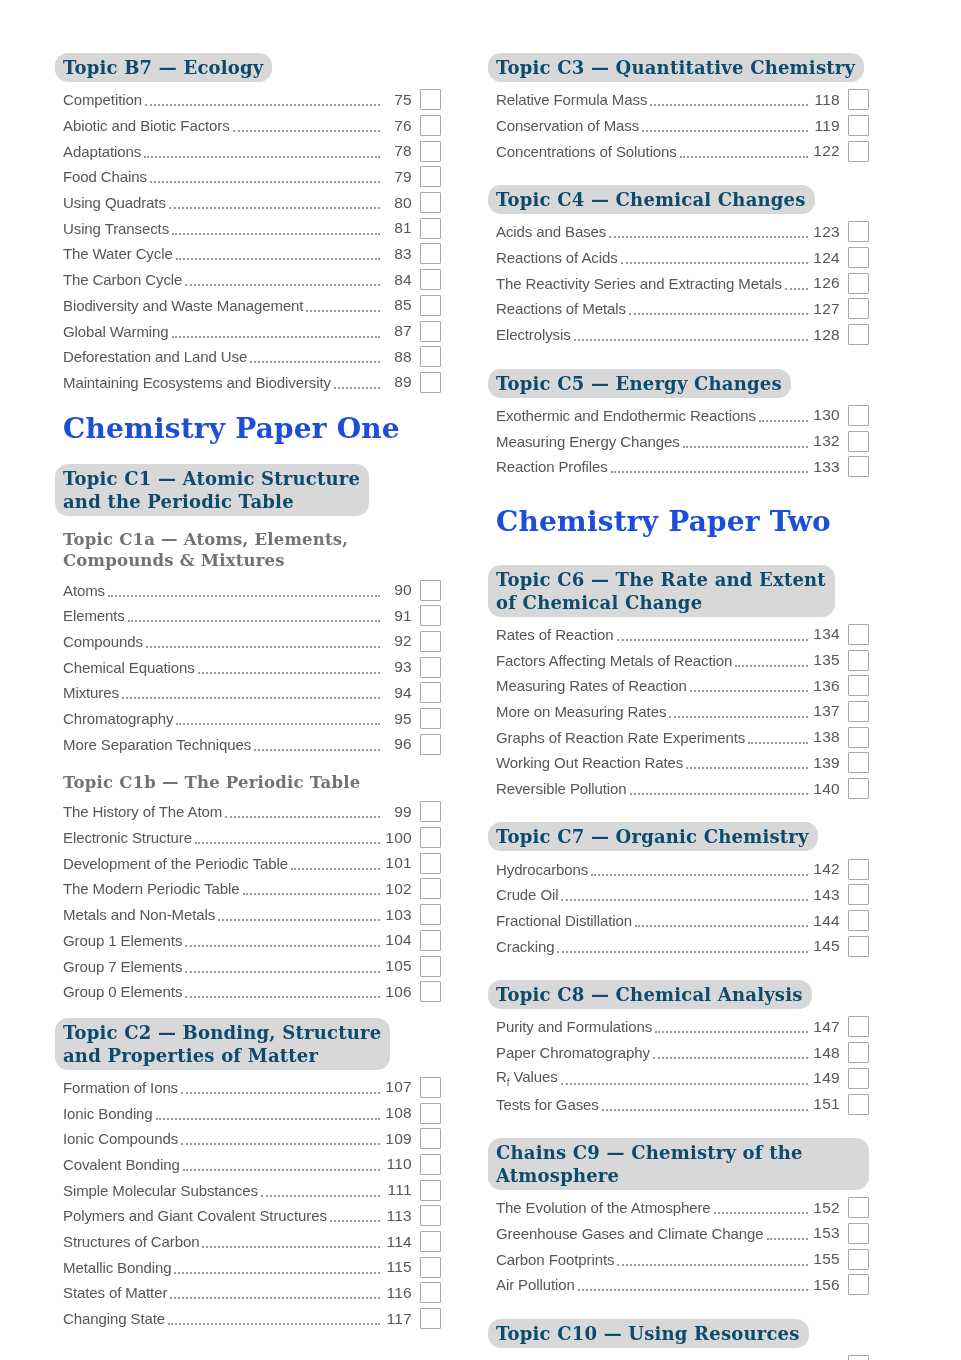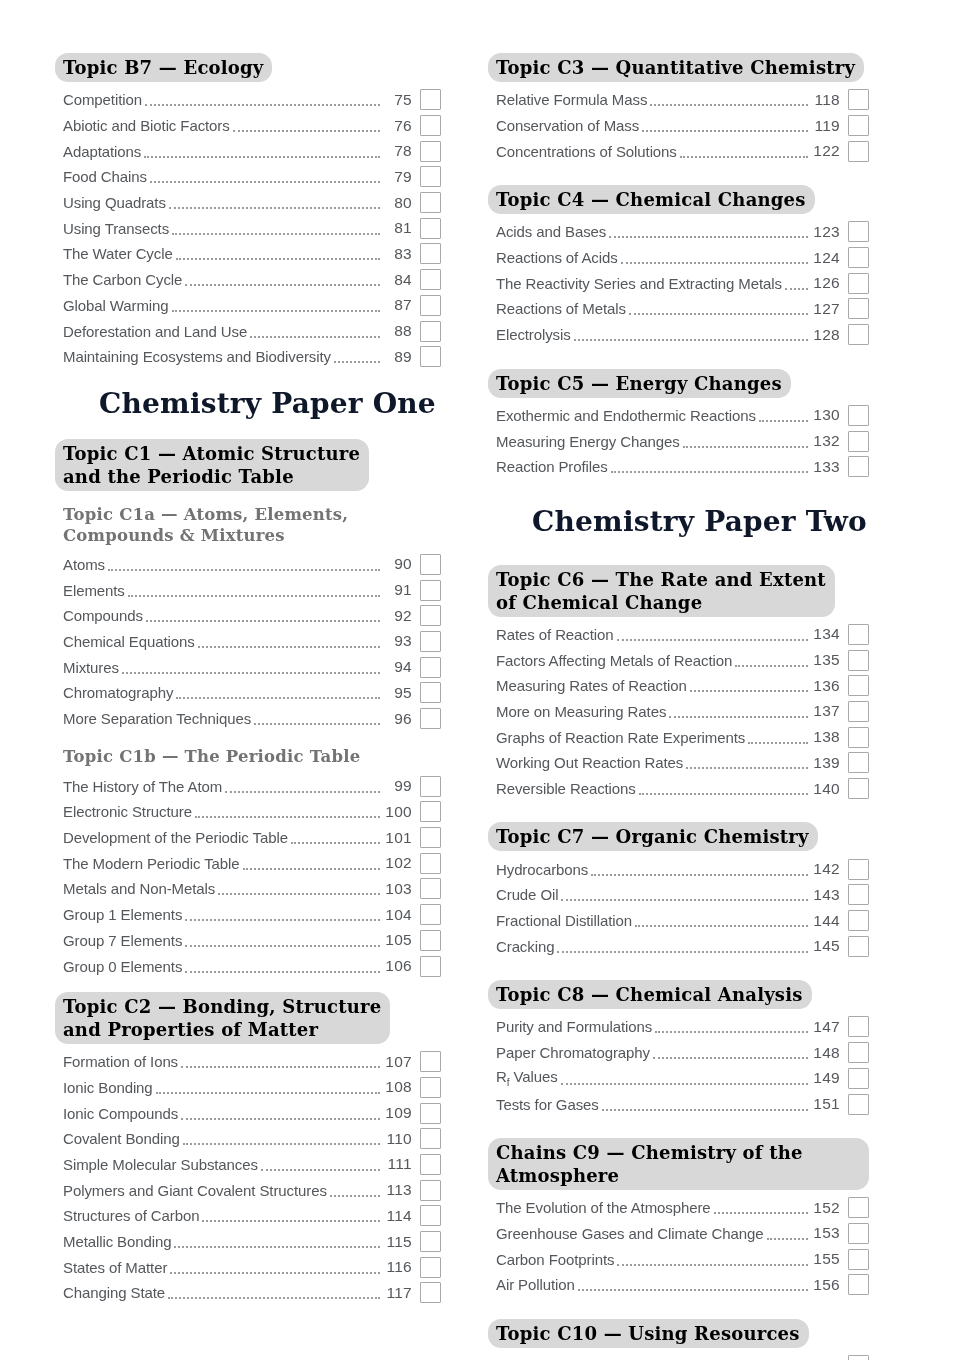--- a/index.html
+++ b/index.html
@@ -11,36 +11,36 @@
   .col { display:flex; flex-direction:column; align-items:stretch; }
   .col[data-col="0"] { width:386px; }
   .col[data-col="1"] { width:381px;gap:8px; }
   .col > *:first-child { margin-top:0 !important; }
 
   .section { display:flex; flex-direction:column; margin-top:13px; }
   .section.topic + .section.subtopic { margin-top:6px; }
 
   .topic-header {
     display:inline-block; align-self:flex-start;
-    background:#d8d8d8; color:#000000;
+    background:#d8d8d8; color:#0c4a6e;
     font-family:"DejaVu Serif", serif; font-weight:bold;
     font-size:18px; line-height:23px; letter-spacing:0.2px;
     padding:3px 9px 3px 8px; margin-bottom:5px;border-radius:13px;
   }
   .sub-header {
     display:inline-block; align-self:flex-start;
     color:#737373; background:transparent;
     font-family:"DejaVu Serif", serif; font-weight:bold;
     font-size:16.5px; line-height:21px; letter-spacing:0.2px;
     padding:2px 0 2px 8px; margin-bottom:4px;
   }
   .paper-heading {
     font-family:"DejaVu Serif", serif; font-weight:bold;
-    color:#0f172a; font-size:28px; line-height:34px; letter-spacing:0.2px;
-    padding-left:8px; margin-top:17px; margin-bottom:5px;margin-left:36px;
+    color:#1d4ed8; font-size:28px; line-height:34px; letter-spacing:0.2px;
+    padding-left:8px; margin-top:17px; margin-bottom:5px;
   }
 
   .entries { display:flex; flex-direction:column; }
   .row { display:flex; align-items:center; height:25.7px; }
   .lbl {
     font-size:15px; color:#54575b; white-space:nowrap;
     padding-left:8px; letter-spacing:-0.1px; flex:0 0 auto;
   }
   .lbl sub { font-size:10px; }
   .dots {
@@ -107,20 +107,26 @@
             <span class="pg">83</span>
             <span class="box"></span>
           </div>
           <div class="row">
             <span class="lbl">The Carbon Cycle</span>
             <span class="dots"></span>
             <span class="pg">84</span>
             <span class="box"></span>
           </div>
           <div class="row">
+            <span class="lbl">Biodiversity and Waste Management</span>
+            <span class="dots"></span>
+            <span class="pg">85</span>
+            <span class="box"></span>
+          </div>
+          <div class="row">
             <span class="lbl">Global Warming</span>
             <span class="dots"></span>
             <span class="pg">87</span>
             <span class="box"></span>
           </div>
           <div class="row">
             <span class="lbl">Deforestation and Land Use</span>
             <span class="dots"></span>
             <span class="pg">88</span>
             <span class="box"></span>
@@ -419,21 +425,21 @@
             <span class="pg">138</span>
             <span class="box"></span>
           </div>
           <div class="row">
             <span class="lbl">Working Out Reaction Rates</span>
             <span class="dots"></span>
             <span class="pg">139</span>
             <span class="box"></span>
           </div>
           <div class="row">
-            <span class="lbl">Reversible Reactions</span>
+            <span class="lbl">Reversible Pollution</span>
             <span class="dots"></span>
             <span class="pg">140</span>
             <span class="box"></span>
           </div>
         </div>
       </section>
       <section class="section topic">
         <div class="topic-header">Topic C7 — Organic Chemistry</div>
         <div class="entries">
           <div class="row">

